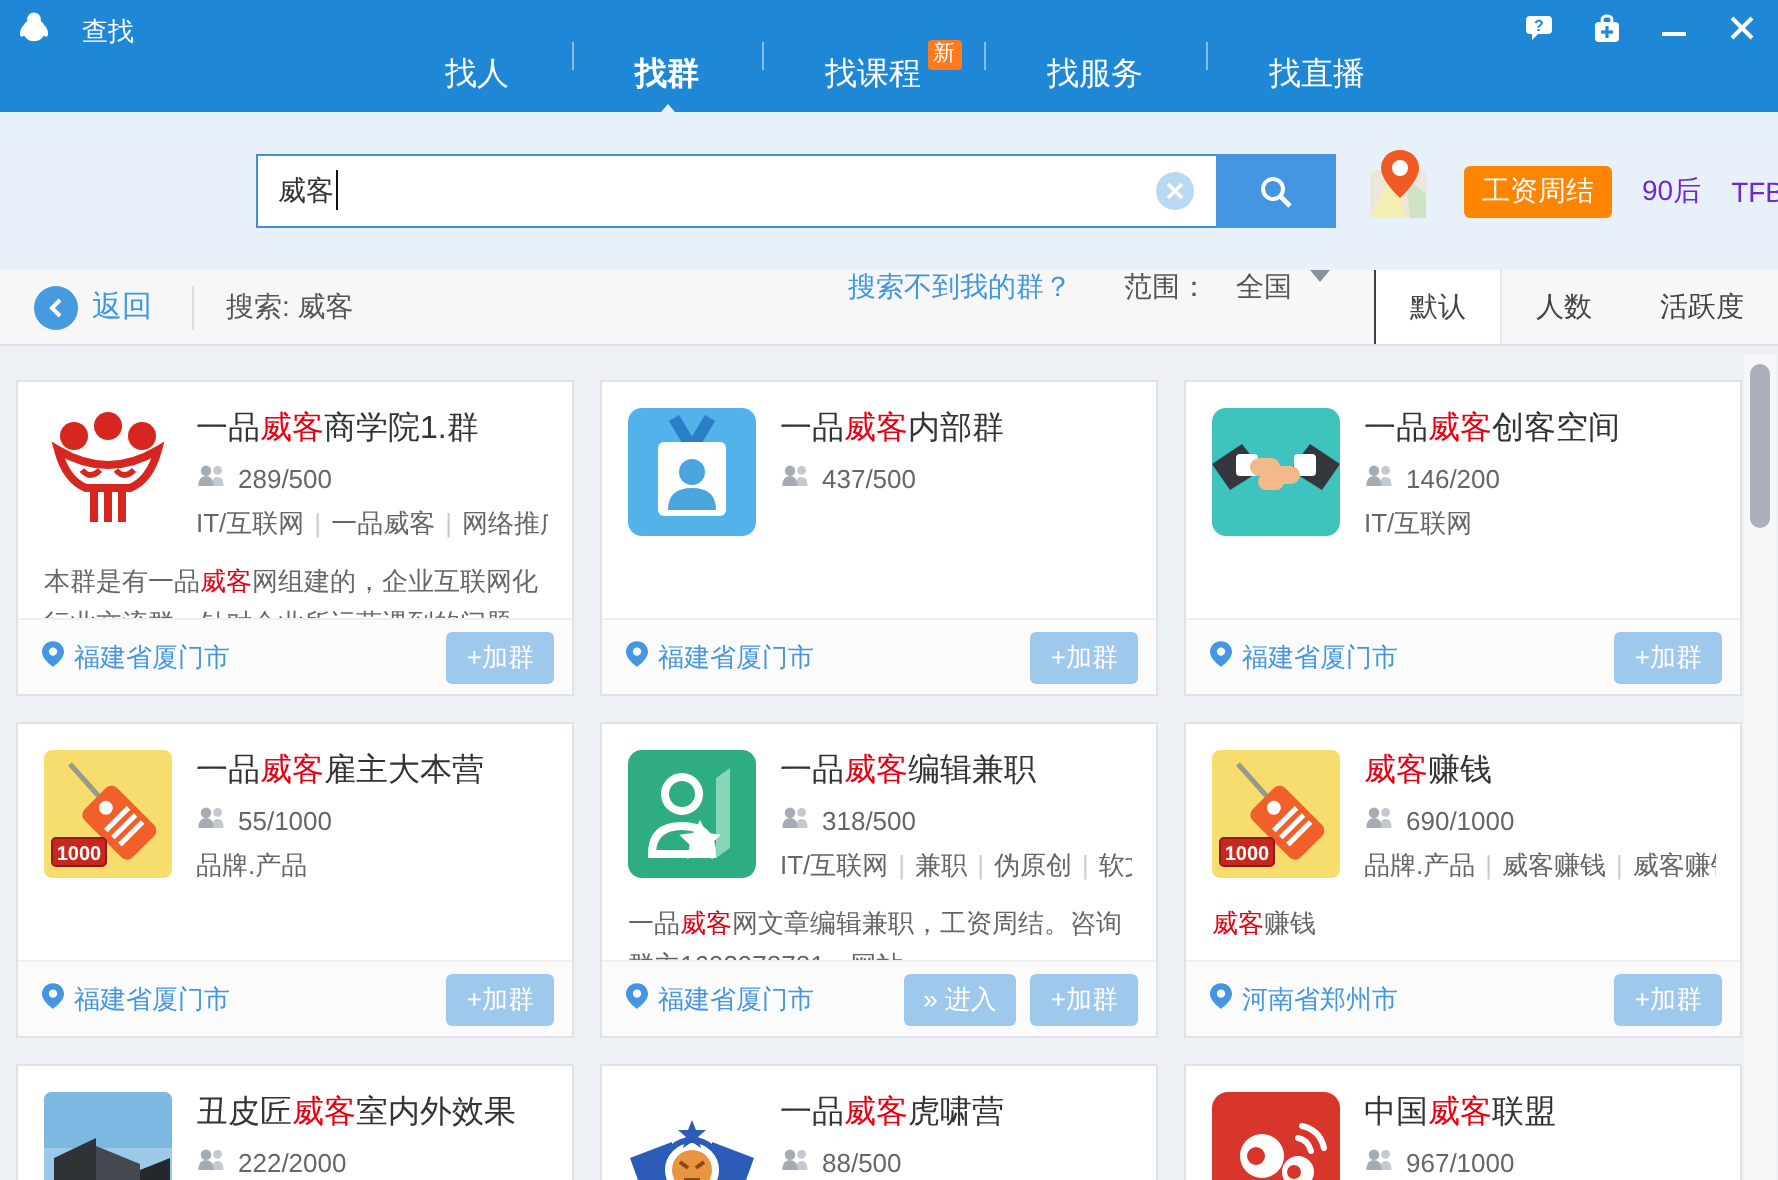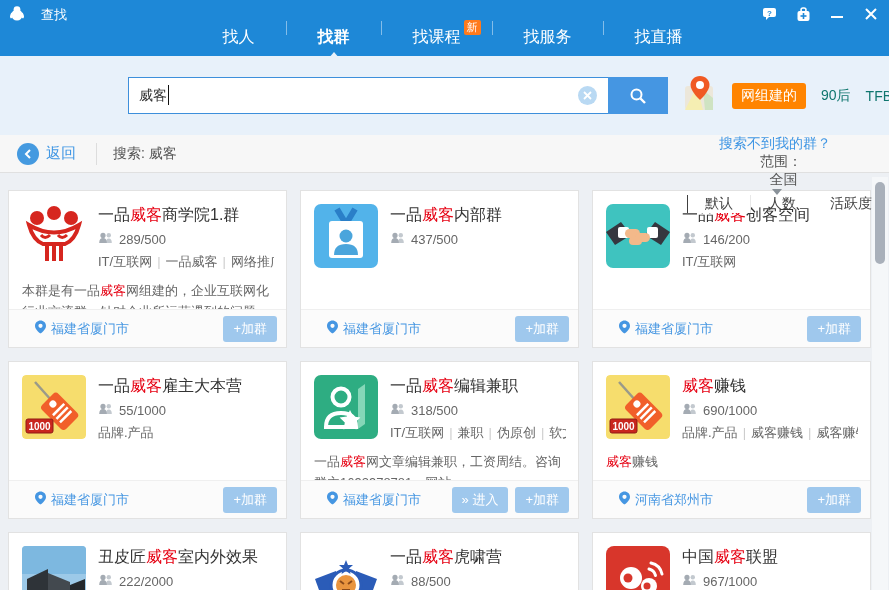--- a/index.html
+++ b/index.html
@@ -28,30 +28,30 @@
   .search-input-wrap { position:relative; width:480px; height:37px; }
   .search-input { width:100%; height:100%; border:1px solid #3d8fdb; border-right:none; background:#fff;
     font-size:14px; color:#333; padding:0 38px 0 10px; outline:none; font-family:inherit; }
   .caret-bar { position:absolute; left:40px; top:8px; width:1px; height:20px; background:#111; }
   .clear-btn { position:absolute; right:11px; top:9px; width:19px; height:19px; border-radius:50%;
     background:#b9d9f3; display:flex; align-items:center; justify-content:center; cursor:pointer; }
   .search-btn { width:60px; height:37px; background:#4596e2; border:none; display:flex; align-items:center;
     justify-content:center; cursor:pointer; }
   .hot-area { position:absolute; left:683px; top:0; height:79px; display:flex; align-items:center; gap:15px; }
   .hot-badge { background:#ff8400; color:#fff; font-size:14px; padding:4px 9px; border-radius:3px; cursor:pointer; white-space:nowrap; }
-  .hot-link { color:#0f766e; font-size:14px; cursor:pointer; white-space:nowrap; }
+  .hot-link { color:#6d28d9; font-size:14px; cursor:pointer; white-space:nowrap; }
 
   
   .filter-bar { height:38px; background:#f7f7f7; border-bottom:1px solid #e0e0e0; display:flex; align-items:center; position:relative; z-index:2; }
   .back-group { display:flex; align-items:center; gap:7px; margin-left:17px; cursor:pointer; }
   .back-circle { width:22px; height:22px; border-radius:50%; background:#459ae0; display:flex; align-items:center; justify-content:center; }
   .back-label { color:#3f96e4; font-size:15px; }
   .v-divider { width:1px; height:22px; background:#ddd; margin:0 16px 0 20px; }
   .search-label { color:#555; font-size:14px; }
-  .filter-right { margin-left:auto; display:flex; align-items:center; height:100%;flex-direction:column; }
+  .filter-right { margin-left:auto; display:flex; height:100%; }
   .cant-find { color:#3f96e4; font-size:14px; cursor:pointer; margin-right:26px; white-space:nowrap; }
   .scope-label { color:#555; font-size:14px; margin-right:14px; }
   .scope-value { color:#555; font-size:14px; margin-right:9px; cursor:pointer; }
   .scope-caret { width:0; height:0; border-left:5px solid transparent; border-right:5px solid transparent;
     border-top:6px solid #8a9299; margin-right:22px; cursor:pointer; }
   .sort-tab { height:100%; display:flex; align-items:center; padding:0 17px; font-size:14px; color:#444; cursor:pointer; }
   .sort-tab.active { background:#fff; border-left:1px solid #404040; border-right:1px solid #e8e8e8; }
 
   
   .content { position:absolute; top:177px; left:0; right:0; bottom:0; background:#edf0f4; overflow:hidden; }
@@ -61,21 +61,21 @@
   .avatar { width:64px; height:64px; border-radius:4px; flex:none; overflow:hidden; }
   .avatar svg { display:block; }
   .card-right { flex:1; min-width:0; }
   .card-title { font-size:16px; color:#333; white-space:nowrap; overflow:hidden; line-height:20px; margin-top:1px; }
   .hl { color:#e60012; }
   .members { margin-top:7px; font-size:13px; color:#666; display:flex; align-items:center; gap:6px; }
   .tags { margin-top:6px; font-size:13px; color:#666; white-space:nowrap; overflow:hidden; }
   .tag-sep { color:#ccc; margin:0 5px; }
   .desc { padding:0 13px; margin-top:9px; font-size:13px; color:#666; line-height:21px; max-height:42px; overflow:hidden; }
   .card-foot { position:absolute; bottom:0; left:0; right:0; height:38px; background:#fbfbfb; border-top:1px solid #efefef;
-    display:flex; align-items:center; padding:0 9px 0 26px; }
+    display:flex; align-items:center; padding:0 9px 0 12px; }
   .loc { display:flex; align-items:center; gap:5px; color:#4596e2; font-size:13px; flex:1; min-width:0; white-space:nowrap; overflow:hidden; }
   .btns { display:flex; gap:7px;border-radius:13px; }
   .btn { background:#9fc8ed; color:#fff; font-size:13px; padding:4px 10px; border-radius:3px; cursor:pointer; white-space:nowrap; }
 
   
   .scrollbar { position:absolute; right:1px; top:177px; bottom:0; width:16px; background:#f5f7f9; }
   .scroll-thumb { position:absolute; top:5px; left:3px; width:10px; height:82px; background:#a9b0ba; border-radius:5px; cursor:pointer; }
 </style>
 </head>
 <body>
@@ -156,21 +156,21 @@
     <span>
       <svg width="34" height="36" viewBox="0 0 34 36">
           <rect x="2" y="10" width="28" height="24" rx="3" fill="#ece7da"></rect>
           <polygon points="2,34 14,10 20,34" fill="#f5eeb2"></polygon>
           <polygon points="20,14 30,22 30,34 22,34" fill="#cfe3c2"></polygon>
           <path d="M17 0 C11.5 0 7.5 4 7.5 9 c0 6.5 9.5 15 9.5 15 s9.5 -8.5 9.5 -15 C26.5 4 22.5 0 17 0z" fill="#f05a23"></path>
           <circle cx="17" cy="9" r="4" fill="#fff"></circle>
         </svg>
     </span>
     <span id="hot-links" style="display:flex;align-items:center;gap:15px">
-        <span class="hot-badge">网组建的</span>
+        <span class="hot-badge">工资周结</span>
         <span class="hot-link">90后</span>
         <span class="hot-link">TFBOYS</span>
       </span>
   </div>
 </div>
 
 <div class="filter-bar">
   <span class="back-group">
     <span class="back-circle">
       <svg width="10" height="10" viewBox="0 0 10 10">

